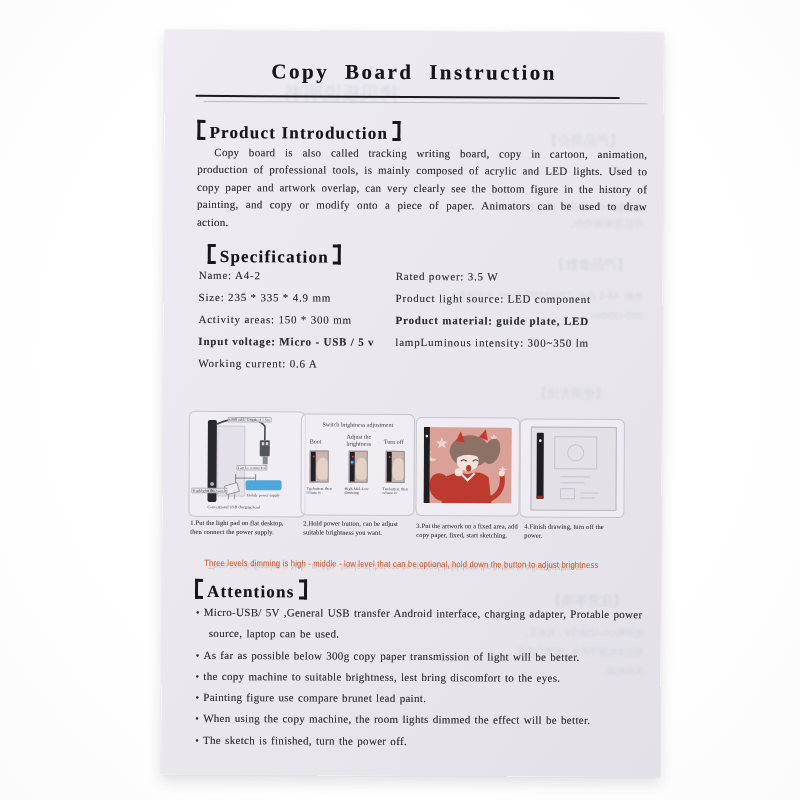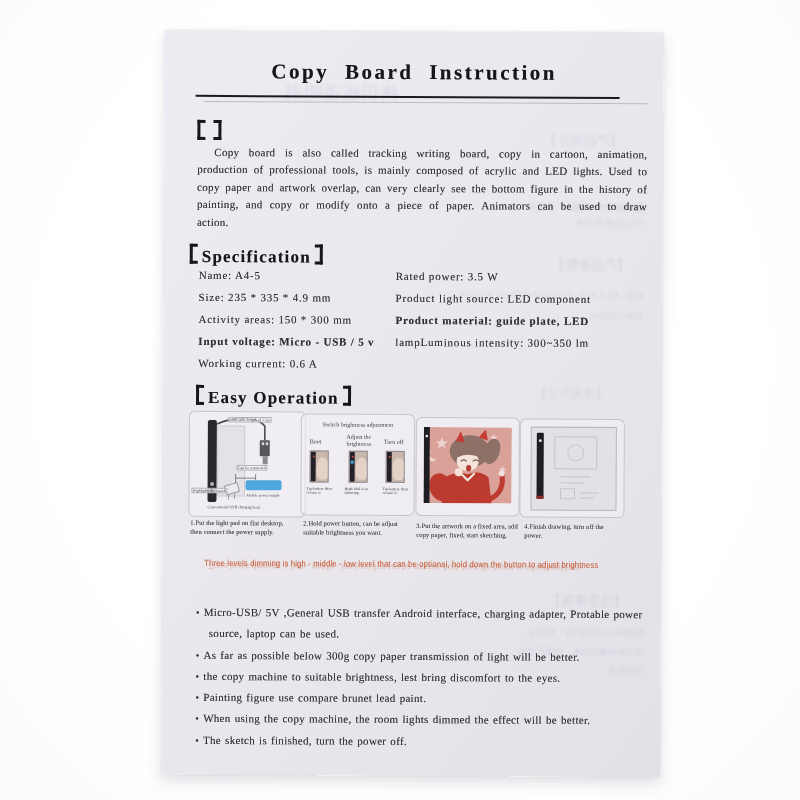--- a/index.html
+++ b/index.html
@@ -69,40 +69,37 @@
     <div class="abs ghost ghost-block" style="left:270px;top:254px;width:210px;font-size:9px;line-height:20px;">名称: A4-1  尺寸: 235*335*3.5mm  发光强度: 300~350lm</div>
     <div class="abs ghost" style="left:372px;top:354px;font-size:12px;">【使用方法】</div>
     <div class="abs ghost" style="left:386px;top:560px;font-size:13px;">【注意事项】</div>
     <div class="abs ghost ghost-block" style="left:356px;top:592px;width:126px;font-size:9px;line-height:19px;">使用Micro-USB/5V，充电宝、笔记本电脑可供电。绘图完成后关闭电源。</div>
 
     <div class="abs doc-title">Copy Board Instruction</div>
     <div class="abs rule-main"></div>
     <div class="abs rule-sub"></div>
 
     <div class="abs sec-head" style="left:33px;top:90px;">
-      <span class="lbr"></span><span class="rbr"></span>
+      <span class="lbr"></span><span class="strip-brackets">Product Introduction</span><span class="rbr"></span>
     </div>
     <div class="abs body-par">Copy  board is also called tracking writing board, copy in cartoon, animation, production of professional tools, is mainly composed of acrylic and LED lights. Used to copy paper and artwork overlap, can very clearly see the bottom figure in the history of painting, and copy or modify onto a piece of paper. Animators can be used to draw action.</div>
 
-    <div class="abs sec-head" style="left:26px;top:214px;">
+    <div class="abs sec-head" style="left:44px;top:214px;">
       <span class="lbr"></span><span class="strip-brackets">Specification</span><span class="rbr"></span>
     </div>
-    <div class="abs spec-item" style="left:35px;top:239px;">Name: A4-5</div>
+    <div class="abs spec-item" style="left:35px;top:239px;">Name: A4-2</div>
     <div class="abs spec-item" style="left:35px;top:261px;">Size: 235 * 335 * 4.9 mm</div>
     <div class="abs spec-item" style="left:35px;top:283px;">Activity areas: 150 * 300 mm</div>
     <div class="abs spec-item" style="left:35px;top:305px;font-weight:bold;">Input voltage: Micro - USB / 5 v</div>
     <div class="abs spec-item" style="left:35px;top:327px;">Working current: 0.6 A</div>
     <div class="abs spec-item" style="left:232px;top:239px;">Rated power: 3.5 W</div>
     <div class="abs spec-item" style="left:232px;top:261px;">Product light source: LED component</div>
     <div class="abs spec-item" style="left:232px;top:283px;font-weight:bold;">Product material: guide plate, LED</div>
     <div class="abs spec-item" style="left:232px;top:305px;">lampLuminous intensity: 300~350 lm</div>
 
-    <div class="abs sec-head" style="left:33px;top:355px;">
-      <span class="lbr"></span><span class="strip-brackets">Easy Operation</span><span class="rbr"></span>
-    </div>
 
     <div class="abs panel" style="left:26px;top:381px;width:115px;height:104px;">
       <svg class="abs" style="left:0;top:0;" width="115" height="104" viewBox="0 0 115 104">
         <rect x="28" y="14" width="27" height="70" fill="#e2e0e6" stroke="#b6b4bc" stroke-width="0.7" opacity="0.85"></rect>
         <rect x="18" y="8" width="9" height="82" rx="2" fill="#29282d"></rect>
         <circle cx="22.5" cy="72" r="2" fill="#aab2ba"></circle>
         <path d="M 27 12 C 44 4, 68 4, 75 14 L 75 28" fill="none" stroke="#4a4a50" stroke-width="1.6"></path>
         <rect x="70" y="28" width="10" height="16" rx="1" fill="#55555c"></rect>
         <rect x="72" y="30" width="2.4" height="3" fill="#d8d8de"></rect>
         <rect x="76" y="30" width="2.4" height="3" fill="#d8d8de"></rect>
@@ -195,20 +192,23 @@
     </div>
 
     <div class="abs step-cap" style="left:28px;top:489px;width:100px;">1.Put the light pad on flat desktop, then connect the power supply.</div>
     <div class="abs step-cap" style="left:141px;top:489px;width:106px;">2.Hold power button,  can be adjust suitable brightness you want.</div>
     <div class="abs step-cap" style="left:254px;top:491px;width:104px;">3.Put the artwork on a fixed area, add copy paper, fixed, start sketching.</div>
     <div class="abs step-cap" style="left:362px;top:491px;width:92px;">4.Finish drawing, turn off the power.</div>
 
     <div class="abs red-note">Three levels dimming is high - middle - low level that can be optional, hold down the button to adjust brightness</div>
     <div class="abs red-echo">Three levels dimming is high - middle - low level that can be optional, hold down the button to adjust brightness</div>
 
+    <div class="abs sec-head" style="left:33px;top:549px;">
+      <span class="lbr"></span><span class="strip-brackets">Attentions</span><span class="rbr"></span>
+    </div>
     <div class="abs att-list">
       <div class="att-item"><span class="bullet">•</span><span>Micro-USB/ 5V ,General USB transfer Android interface, charging adapter,   Protable power source, laptop can be used.</span></div>
       <div class="att-item"><span class="bullet">•</span><span>As far as possible below 300g copy paper transmission of light will be better.</span></div>
       <div class="att-item"><span class="bullet">•</span><span>the copy machine to suitable brightness, lest bring discomfort to the eyes.</span></div>
       <div class="att-item"><span class="bullet">•</span><span>Painting figure use compare brunet lead paint.</span></div>
       <div class="att-item"><span class="bullet">•</span><span>When using the copy machine, the room lights dimmed the effect will be better.</span></div>
       <div class="att-item"><span class="bullet">•</span><span>The sketch is finished, turn the power off.</span></div>
     </div>
 
   </div>

